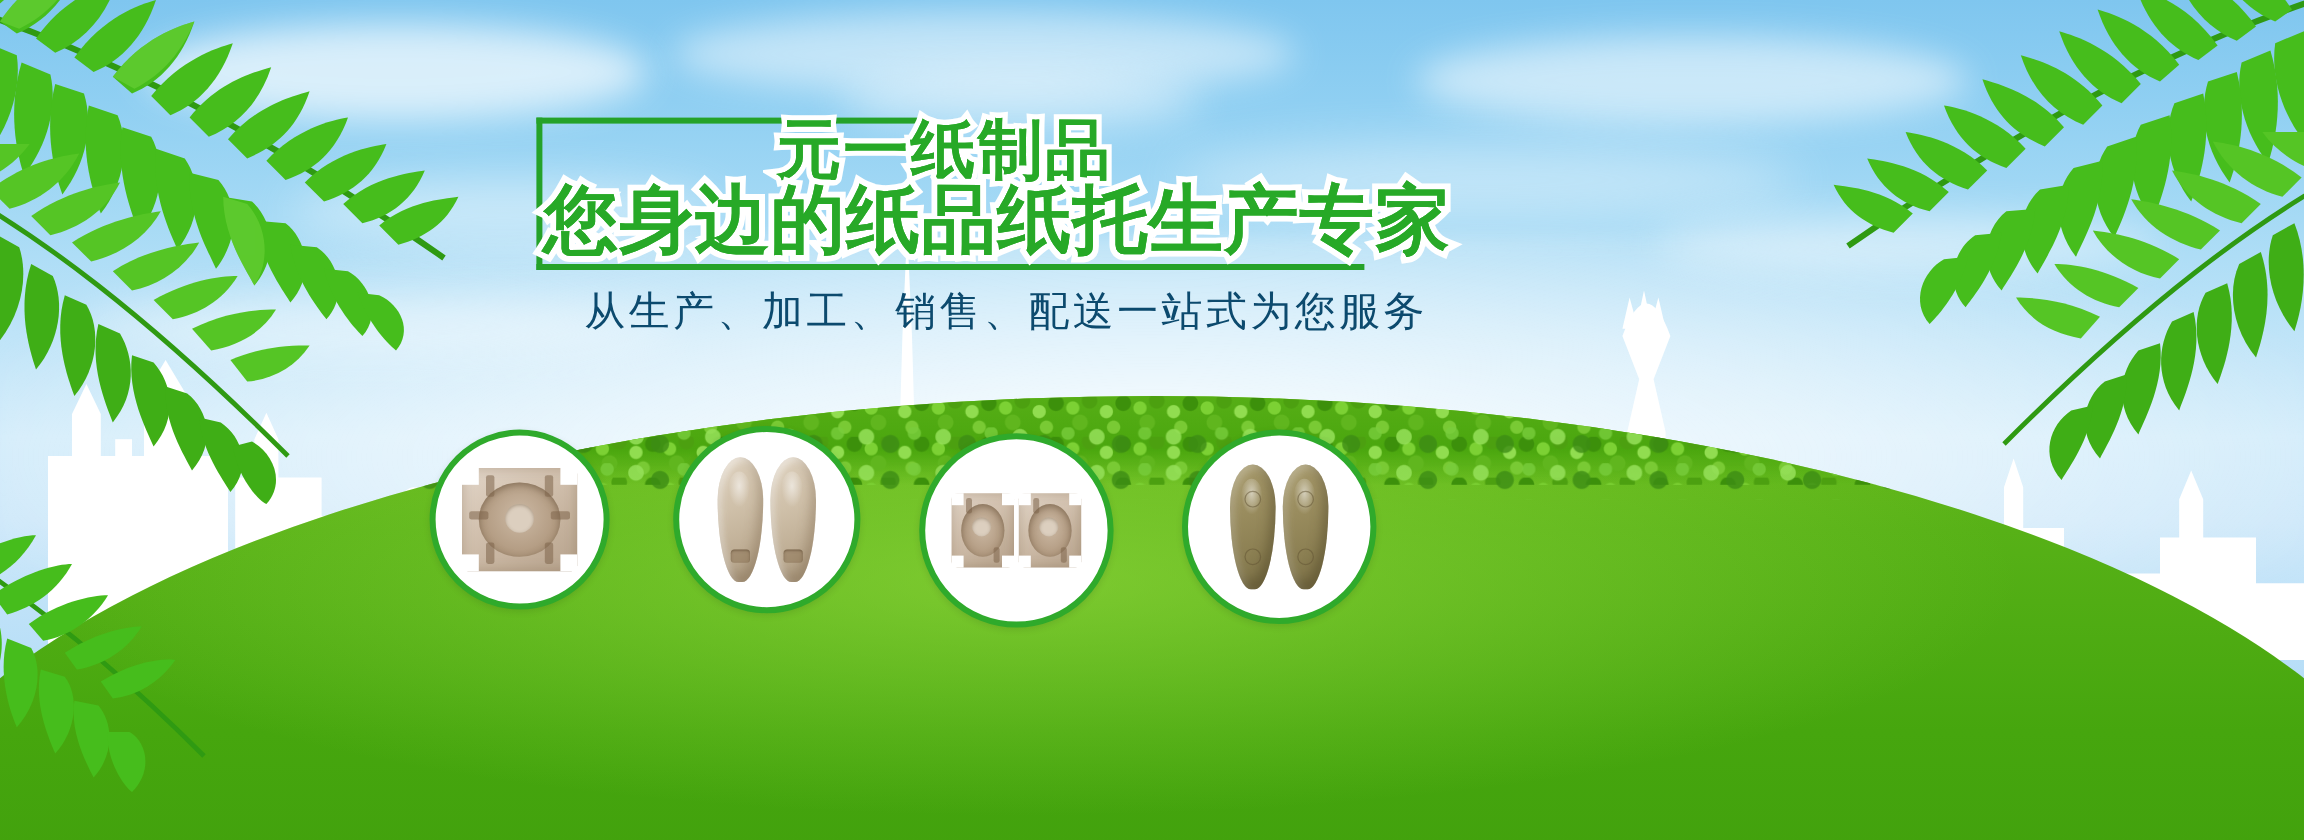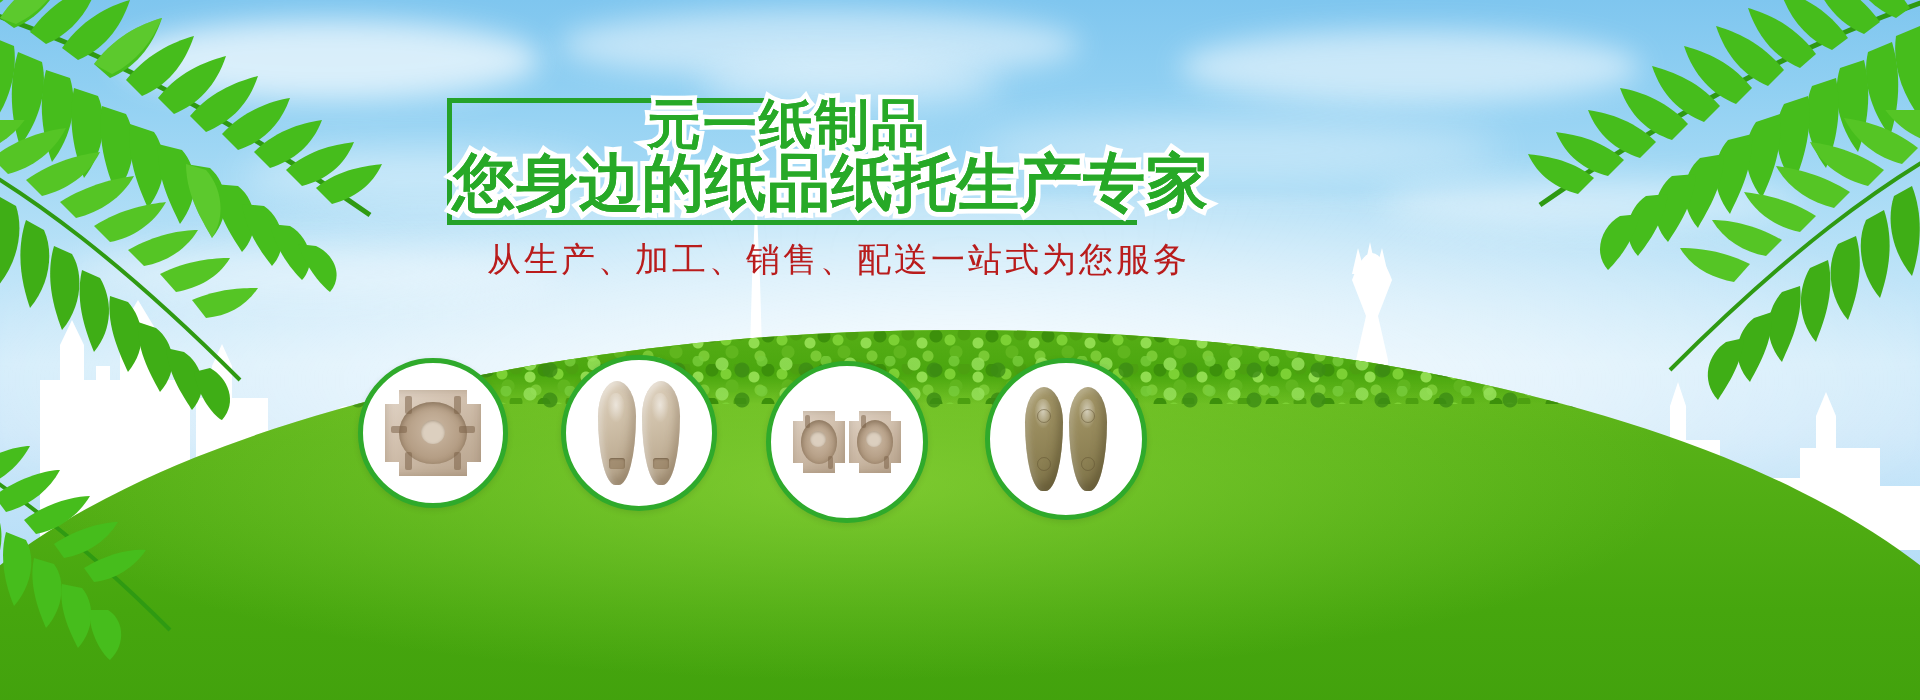--- a/index.html
+++ b/index.html
@@ -97,21 +97,21 @@
   .title2{position:absolute;left:6px;top:48px;
     font-family:"DejaVu Sans","Liberation Sans",sans-serif;
     font-size:62px;font-weight:bold;color:#2aad2a;letter-spacing:1px;white-space:nowrap;
     -webkit-text-stroke:10px #ffffff;paint-order:stroke fill;}
   .title2-top{position:absolute;left:6px;top:48px;
     font-family:"DejaVu Sans","Liberation Sans",sans-serif;
     font-size:62px;font-weight:bold;color:#27a927;letter-spacing:1px;white-space:nowrap;}
 
   .subtitle{position:absolute;left:487px;top:237px;
     font-family:"DejaVu Sans","Liberation Sans",sans-serif;
-    font-size:34px;color:#b91c1c;letter-spacing:3px;white-space:nowrap;font-weight:500;}
+    font-size:34px;color:#0c4a6e;letter-spacing:3px;white-space:nowrap;font-weight:500;}
 
   
   .circle{position:absolute;border-radius:50%;background:#ffffff;
     border:5px solid #2faa2b;overflow:hidden;
     box-shadow:0 2px 6px rgba(0,0,0,.10);}
   .circle .inner{position:absolute;inset:0;display:flex;align-items:center;justify-content:center;}
   .p1{left:358px;top:358px;width:140px;height:140px;}
   .p2{left:561px;top:355px;width:146px;height:146px;}
   .p3{left:766px;top:361px;width:152px;height:152px;}
   .p4{left:985px;top:358px;width:152px;height:152px;}

